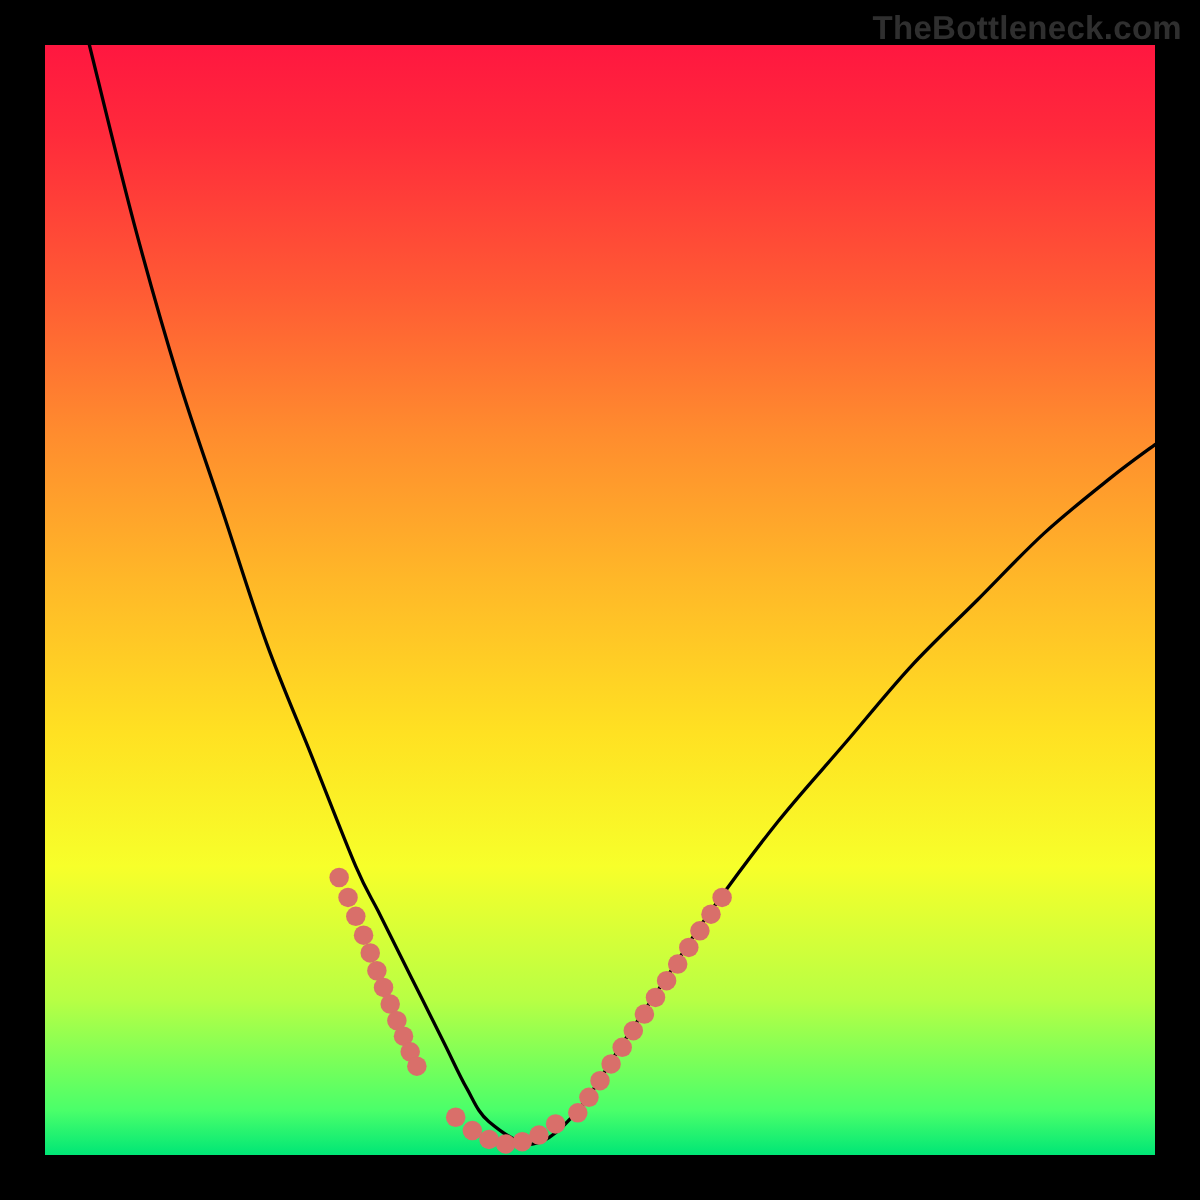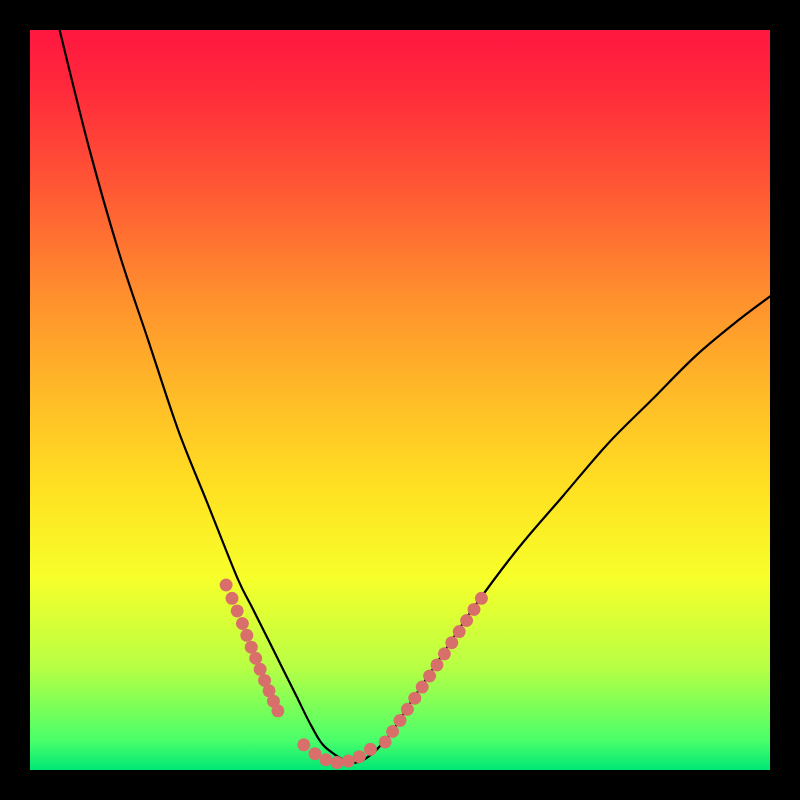--- a/index.html
+++ b/index.html
@@ -54,20 +54,21 @@
     left: 0;
     top: 0;
     width: 740px;
     height: 740px;
   }
 </style>
 </head>
 <body>
 
 <div class="frame">
+  <div class="watermark">TheBottleneck.com</div>
 
   <div class="plot">
     <svg class="curve" viewBox="0 0 740 740" preserveAspectRatio="none">
       <path id="main-curve" fill="none" stroke="#000000" stroke-width="2.2" stroke-linecap="round" d="M29.6,0 C34.53333333333333,19.73333333333333 49.333333333333336,81.39999999999998 59.2,118.39999999999998 C69.06666666666666,155.39999999999998 78.93333333333334,189.93333333333334 88.8,222 C98.66666666666666,254.06666666666666 108.53333333333333,281.20000000000005 118.4,310.8 C128.26666666666668,340.4 138.13333333333333,372.46666666666664 148,399.59999999999997 C157.86666666666667,426.7333333333333 167.73333333333332,448.93333333333334 177.6,473.6 C187.46666666666667,498.2666666666667 199.8,530.3333333333334 207.20000000000002,547.6 C214.60000000000002,564.8666666666667 217.06666666666666,567.3333333333334 222,577.2 C226.93333333333334,587.0666666666667 231.86666666666667,596.9333333333333 236.8,606.8 C241.73333333333335,616.6666666666666 246.66666666666669,626.5333333333333 251.60000000000002,636.4 C256.53333333333336,646.2666666666667 261.46666666666664,656.1333333333333 266.4,666 C271.3333333333333,675.8666666666667 276.26666666666665,686.9666666666667 281.2,695.6 C286.1333333333333,704.2333333333333 288.6,711.6333333333333 296,717.8 C303.4,723.9666666666666 315.73333333333335,733.8333333333334 325.6,732.6 C335.4666666666667,731.3666666666667 345.3333333333333,721.5 355.2,710.4 C365.06666666666666,699.3 374.93333333333334,680.8 384.8,666 C394.6666666666667,651.2 404.53333333333336,636.4 414.40000000000003,621.6 C424.2666666666667,606.8000000000001 431.6666666666667,594.4666666666667 444,577.2 C456.3333333333333,559.9333333333334 473.6,536.5 488.40000000000003,518 C503.20000000000005,499.5 518,483.46666666666664 532.8,466.2 C547.5999999999999,448.93333333333334 562.4000000000001,430.4333333333333 577.2,414.4 C592,398.3666666666667 606.8000000000001,384.8 621.6,370 C636.4,355.2 651.2,339.16666666666663 666,325.59999999999997 C680.8,312.0333333333333 698.0666666666666,298.4666666666667 710.4,288.6 C722.7333333333333,278.73333333333335 735.0666666666666,270.09999999999997 740,266.4"></path>
       <g id="dots-left">
           <circle cx="196.10000000000002" cy="555" r="6.5" fill="#d96f6a"></circle>
           <circle cx="202.02" cy="568.32" r="6.5" fill="#d96f6a"></circle>
           <circle cx="207.20000000000002" cy="580.9" r="6.5" fill="#d96f6a"></circle>
           <circle cx="212.38" cy="593.48" r="6.5" fill="#d96f6a"></circle>
           <circle cx="216.82" cy="605.3199999999999" r="6.5" fill="#d96f6a"></circle>

